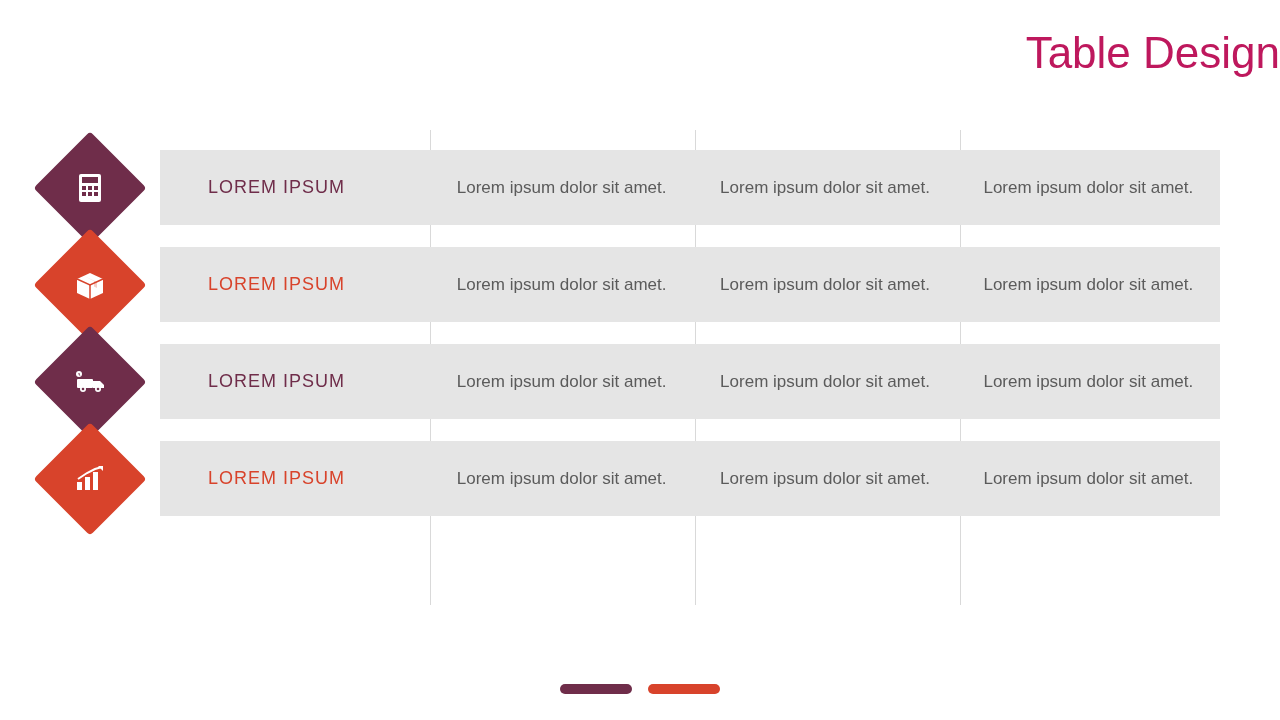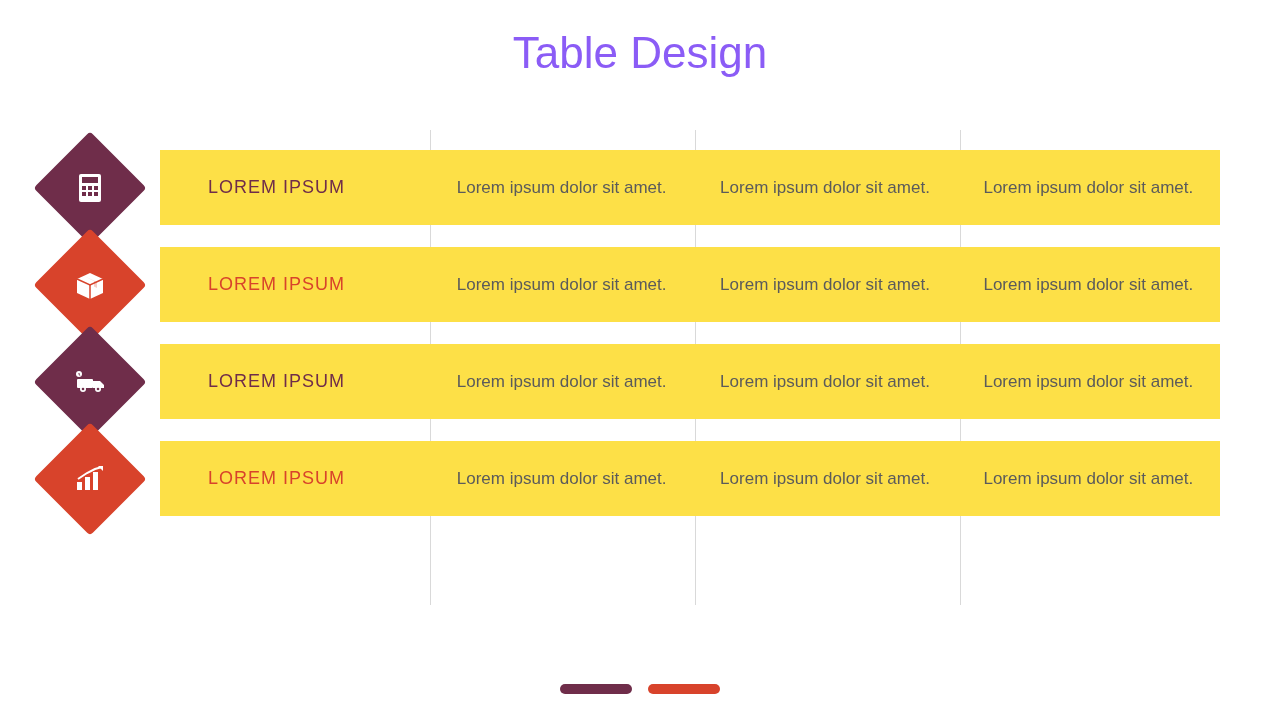--- a/index.html
+++ b/index.html
@@ -5,24 +5,24 @@
   * { margin: 0; padding: 0; box-sizing: border-box; }
   body {
     width: 1280px;
     height: 720px;
     background: #ffffff;
     font-family: Arial, Helvetica, sans-serif;
     position: relative;
     overflow: hidden;
   }
   .title {
-    text-align: center;
+    text-align: right;
     font-size: 44px;
     font-weight: 400;
-    color: #8b5cf6;
+    color: #be185d;
     padding-top: 28px;
   }
   .table-area {
     position: absolute;
     left: 60px;
     top: 130px;
     width: 1160px;
   }
   .grid-lines {
     position: absolute;
@@ -69,21 +69,21 @@
     inset: 0;
     display: flex;
     align-items: center;
     justify-content: center;
     color: #fff;
   }
   .color-a .shape { background: #6f2d4a; }
   .color-b .shape { background: #d8432b; }
   .bar {
     flex: 1;
-    background: #fde047;
+    background: #e5e5e5;
     margin-left: 30px;
     display: grid;
     grid-template-columns: 270px 1fr 1fr 1fr;
     align-items: center;
     height: 75px;
   }
   .col-title {
     font-size: 18px;
     letter-spacing: 1px;
     padding-left: 48px;

